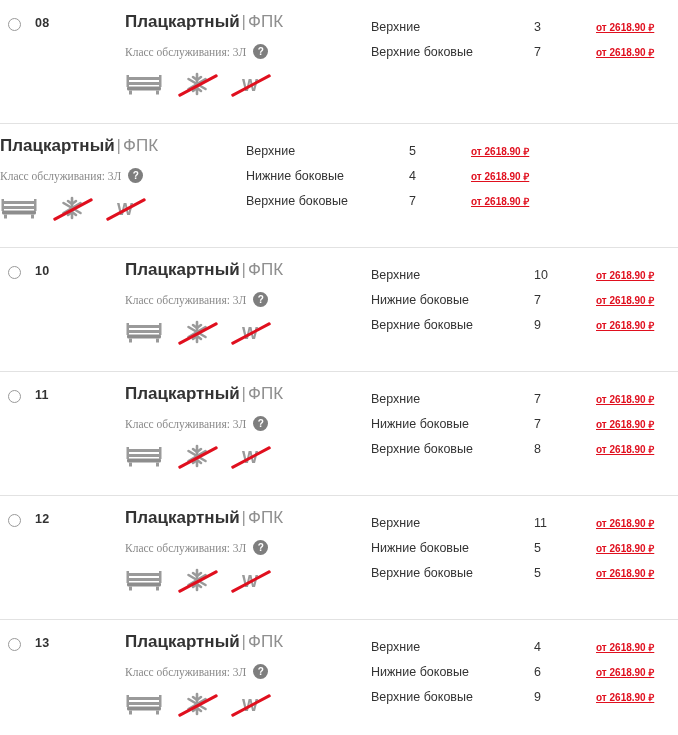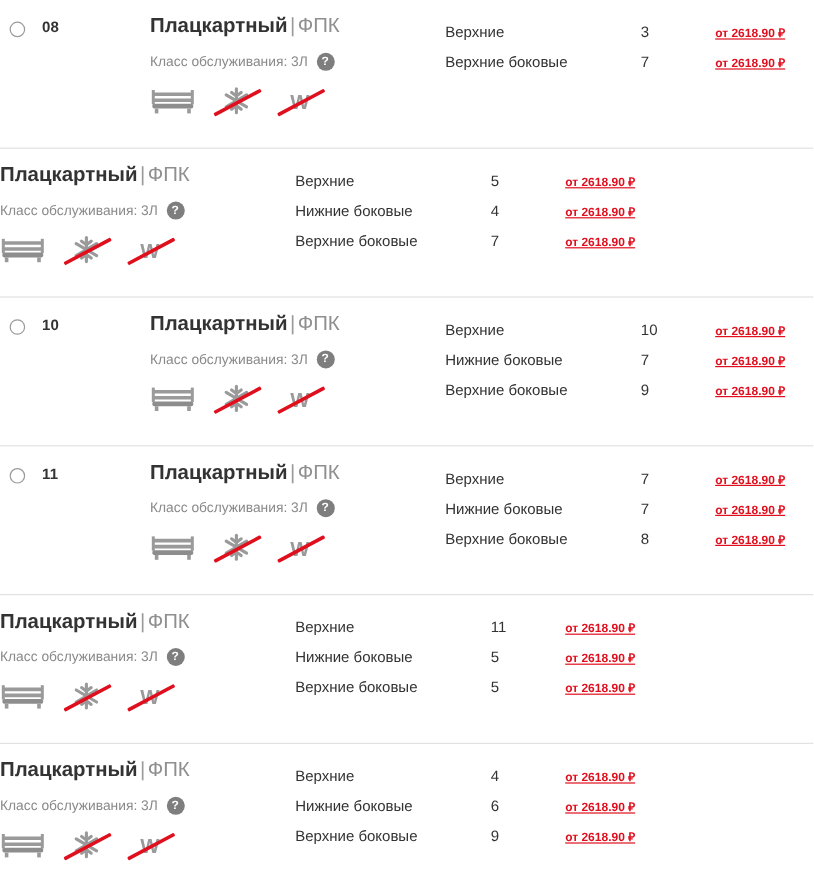--- a/index.html
+++ b/index.html
@@ -70,21 +70,21 @@
   .type-owner { color: #8f8f8f; font-weight: normal; }
 
   .service-line {
     margin-top: 14px;
     display: flex;
     align-items: center;
     font-size: 11.5px;
     color: #8a8a8a;
     line-height: 14px;
   }
-  .service-text { white-space: nowrap; }
+  .service-text { white-space: nowrap; font-family: Liberation Serif, serif; }
   .help-badge {
     width: 15px;
     height: 15px;
     border-radius: 50%;
     background: #7e7e7e;
     color: #ffffff;
     font-size: 10px;
     font-weight: bold;
     line-height: 15px;
     text-align: center;
@@ -390,20 +390,24 @@
           <span class="place-price">от 2618.90 ₽</span>
         </div>
         <div class="place-line">
           <span class="place-name">Верхние боковые</span>
           <span class="place-count">8</span>
           <span class="place-price">от 2618.90 ₽</span>
         </div>
       </div>
     </div>
     <div class="car-row">
+      <div class="col-select">
+        <span class="radio"></span>
+        <span class="car-number">12</span>
+      </div>
       <div class="col-info">
         <div class="type-line"><span class="type-name">Плацкартный</span><span class="type-sep">|</span><span class="type-owner">ФПК</span></div>
         <div class="service-line">
           <span class="service-text">Класс обслуживания: 3Л</span>
           <span class="help-badge">?</span>
         </div>
         <div class="icon-row">
           <span class="amenity-icon">
             <svg width="38" height="26" viewBox="0 0 38 26">
               <rect x="3" y="6" width="32" height="3" rx="1" fill="#9a9a9a"></rect>
@@ -449,20 +453,24 @@
           <span class="place-price">от 2618.90 ₽</span>
         </div>
         <div class="place-line">
           <span class="place-name">Верхние боковые</span>
           <span class="place-count">5</span>
           <span class="place-price">от 2618.90 ₽</span>
         </div>
       </div>
     </div>
     <div class="car-row">
+      <div class="col-select">
+        <span class="radio"></span>
+        <span class="car-number">13</span>
+      </div>
       <div class="col-info">
         <div class="type-line"><span class="type-name">Плацкартный</span><span class="type-sep">|</span><span class="type-owner">ФПК</span></div>
         <div class="service-line">
           <span class="service-text">Класс обслуживания: 3Л</span>
           <span class="help-badge">?</span>
         </div>
         <div class="icon-row">
           <span class="amenity-icon">
             <svg width="38" height="26" viewBox="0 0 38 26">
               <rect x="3" y="6" width="32" height="3" rx="1" fill="#9a9a9a"></rect>

